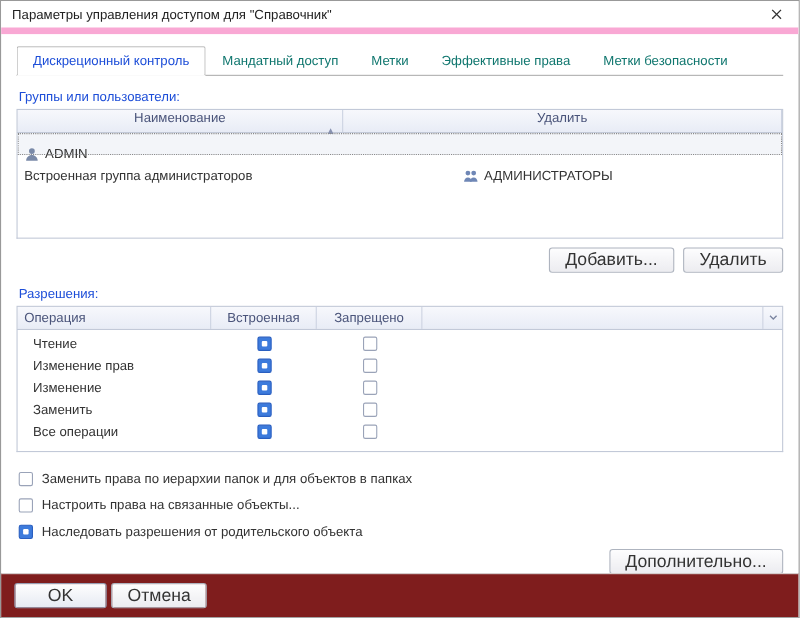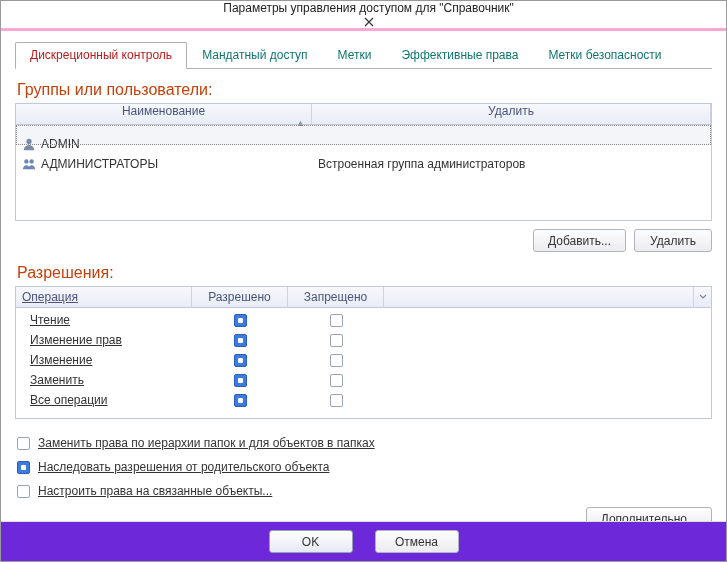--- a/index.html
+++ b/index.html
@@ -14,23 +14,22 @@
     border: 1px solid #999;
     position: relative;
     overflow: hidden;
   }
   .titlebar {
     display: flex;
     align-items: center;
     justify-content: space-between;
     height: 30px;
     padding: 0 0 0 10px;
-    border-bottom: 3px solid #f9a8d4;
-    background: #fff;
-    flex-direction: column;
+    border-bottom: 6px solid #f9a8d4;
+    background: #fff;
   }
   .titlebar .title { font-size: 12px; color: #222; }
   .titlebar .close {
     width: 40px; height: 29px;
     display: flex; align-items: center; justify-content: center;
     font-size: 14px; color: #333;
     cursor: pointer;
   }
   .content {
     padding: 10px 14px 46px 14px;
@@ -48,26 +47,26 @@
     cursor: pointer;
     position: relative;
     top: 1px;
     border: 1px solid transparent;
   }
   .tab.active {
     background: #fff;
     border: 1px solid #b0b0b0;
     border-bottom: 1px solid #fff;
     border-radius: 2px 2px 0 0;
-    color: #b91c1c;
+    color: #1d4ed8;
   }
   .section-label {
     margin: 12px 0 4px 2px;
-    font-size: 16px;
-    color: #c2410c;
+    font-size: 12px;
+    color: #1d4ed8;
   }
   .grid-header {
     display: flex;
     background: linear-gradient(#f7f8fc, #e8ecf6);
     border: 1px solid #c2c9d8;
     height: 22px;
     color: #4a547a;
   }
   .grid-header .col {
     display: flex; align-items: center;
@@ -95,21 +94,21 @@
   .sort-ind {
     margin-left: auto; font-size: 9px; color: #8892b0;
   }
   .btn-row { display:flex; justify-content:flex-end; gap:8px; margin-top:8px; }
   .btn {
     min-width: 78px;
     height: 23px;
     border: 1px solid #aeb4bf;
     border-radius: 3px;
     background: linear-gradient(#fdfdfe, #ececf0);
-    font-size: 12px; color:#333;
+    font-size: 16px; color:#333;
     padding: 0 14px;
     cursor: pointer;
   }
   .perm-header {
     display: flex;
     background: linear-gradient(#f7f8fc, #e8ecf6);
     border: 1px solid #c2c9d8;
     height: 22px; color:#4a547a;
   }
   .perm-header .col { display:flex; align-items:center; padding:0 6px; border-right:1px solid #cdd3e2; }
@@ -123,30 +122,30 @@
   .perm-row .ck { text-align:center; display:flex; justify-content:center; }
   .ckbox {
     width: 13px; height: 13px;
     border: 1px solid #9aa3b8; border-radius: 2px;
     background: #fff;
     display:inline-flex; align-items:center; justify-content:center;
   }
   .ckbox.checked { background: #3d7bdc; border-color:#2a5fc0; }
   .ckbox.checked::after { content:""; width:5px; height:5px; background:#fff; border-radius:1px; }
   .option-row { display:flex; align-items:center; gap:8px; margin:4px 0 0 2px; height:20px; }
-  .option-row .lbl { color:#333;text-decoration:underline; }
+  .option-row .lbl { color:#333; }
   .footer {
     position:absolute; bottom:0; left:0; right:0;
-    height: 40px; background:#6d28d9;
-    display:flex; align-items:center; justify-content:center;
-    padding: 0 12px; gap:22px;
+    height: 40px; background:#7f1d1d;
+    display:flex; align-items:center; justify-content:flex-start;
+    padding: 0 12px; gap:4px;
     border-top:1px solid #ddd;
   }
   .btn.primary { background: linear-gradient(#fefefe, #e6eaf2); border-color:#97a0b5; }
-  .col-op { width: 176px; text-decoration: underline; }
+  .col-op { width: 176px; }
   .col-allow { width: 96px; text-align:center; justify-content:center; }
   .col-deny { width: 96px; text-align:left; justify-content:center; }
   .col-name { width: 296px; }
   .col-desc { flex: 1; }
   .spacer-col { flex:1; }
 </style>
 </head>
 <body>
 
 <div class="titlebar">
@@ -182,43 +181,43 @@
             <circle cx="8" cy="5" r="3" fill="#7a8aa8"></circle>
             <path d="M2 15c0-3.3 2.7-6 6-6s6 2.7 6 6" fill="#7a8aa8"></path>
           </svg>
         <span>ADMIN</span>
       </div>
       <div class="grid-cell col-desc">
           <span></span>
         </div>
     </div>
     <div class="grid-row">
+      <div class="grid-cell col-desc">
+          <span>Встроенная группа администраторов</span>
+        </div>
       <div class="grid-cell col-name">
         <svg class="icon-group" viewBox="0 0 16 16">
             <circle cx="5" cy="5" r="2.5" fill="#6f87b6"></circle>
             <circle cx="11" cy="5" r="2.5" fill="#6f87b6"></circle>
             <path d="M1 14c0-2.5 1.8-4.5 4-4.5s4 2 4 4.5" fill="#6f87b6"></path>
             <path d="M7 14c0-2.5 1.8-4.5 4-4.5s4 2 4 4.5" fill="#6f87b6"></path>
           </svg>
         <span>АДМИНИСТРАТОРЫ</span>
       </div>
-      <div class="grid-cell col-desc">
-          <span>Встроенная группа администраторов</span>
-        </div>
     </div>
   </div>
   <div class="btn-row">
     <button class="btn">Добавить...</button>
     <button class="btn">Удалить</button>
   </div>
 
   <div class="section-label">Разрешения:</div>
   <div class="perm-header">
     <div class="col col-op">Операция</div>
-    <div class="col col-allow">Разрешено</div>
+    <div class="col col-allow">Встроенная</div>
     <div class="col col-deny">Запрещено</div>
     <div class="spacer-col"></div>
     <div class="opts">
       <svg width="8" height="8" viewBox="0 0 8 8">
           <path d="M1 2 L4 5 L7 2" stroke="#7a84a0" stroke-width="1.2" fill="none"></path>
         </svg>
     </div>
   </div>
   <div class="perm-body">
     <div class="perm-row">
@@ -267,26 +266,26 @@
         </div>
     </div>
   </div>
 
   <div style="height:10px"></div>
   <div class="option-row">
     <span class="ckbox"></span>
     <span class="lbl">Заменить права по иерархии папок и для объектов в папках</span>
   </div>
   <div class="option-row">
+    <span class="ckbox"></span>
+    <span class="lbl">Настроить права на связанные объекты...</span>
+  </div>
+  <div class="option-row">
     <span class="ckbox checked"></span>
     <span class="lbl">Наследовать разрешения от родительского объекта</span>
-  </div>
-  <div class="option-row">
-    <span class="ckbox"></span>
-    <span class="lbl">Настроить права на связанные объекты...</span>
   </div>
 
   <div class="btn-row" style="margin-top:6px;">
     <button class="btn">Дополнительно...</button>
   </div>
 </div>
 
 <div class="footer">
   <button class="btn primary" style="min-width:84px">OK</button>
   <button class="btn" style="min-width:84px">Отмена</button>

